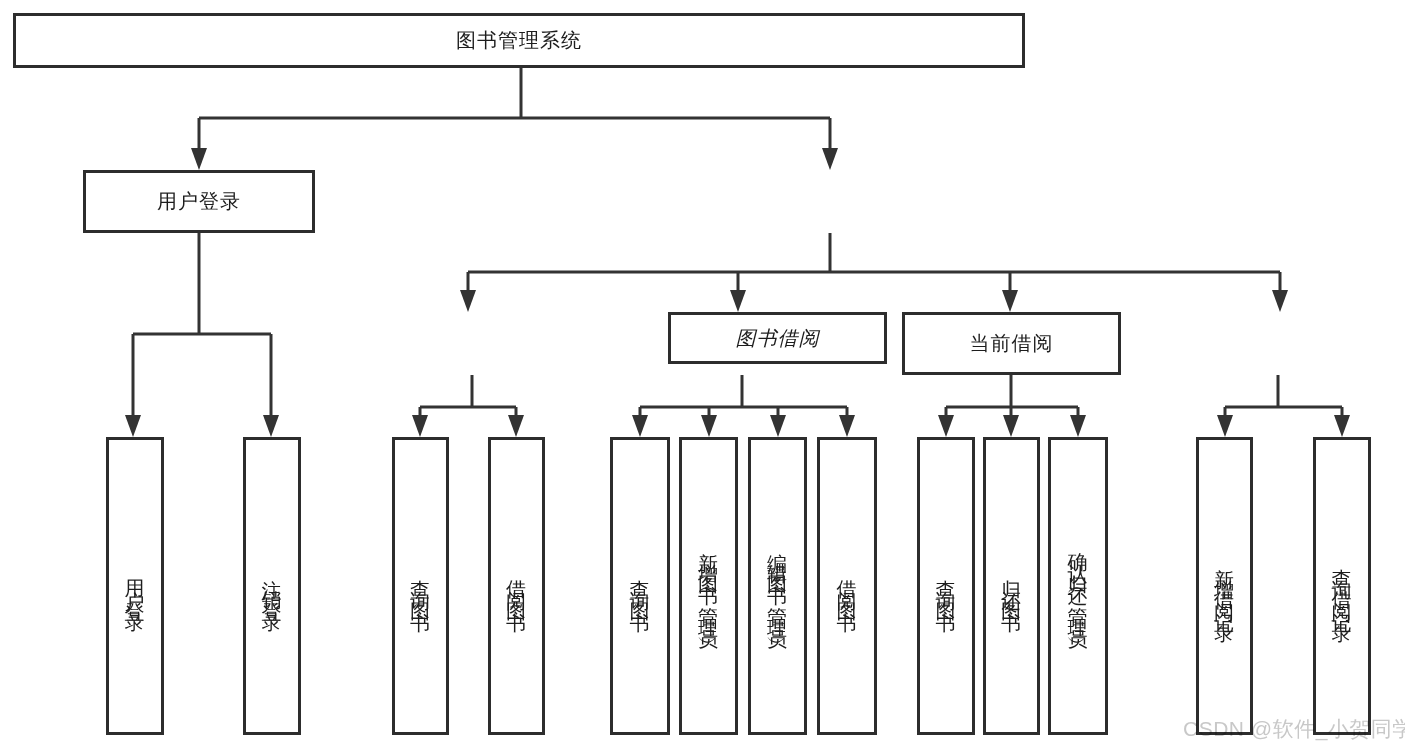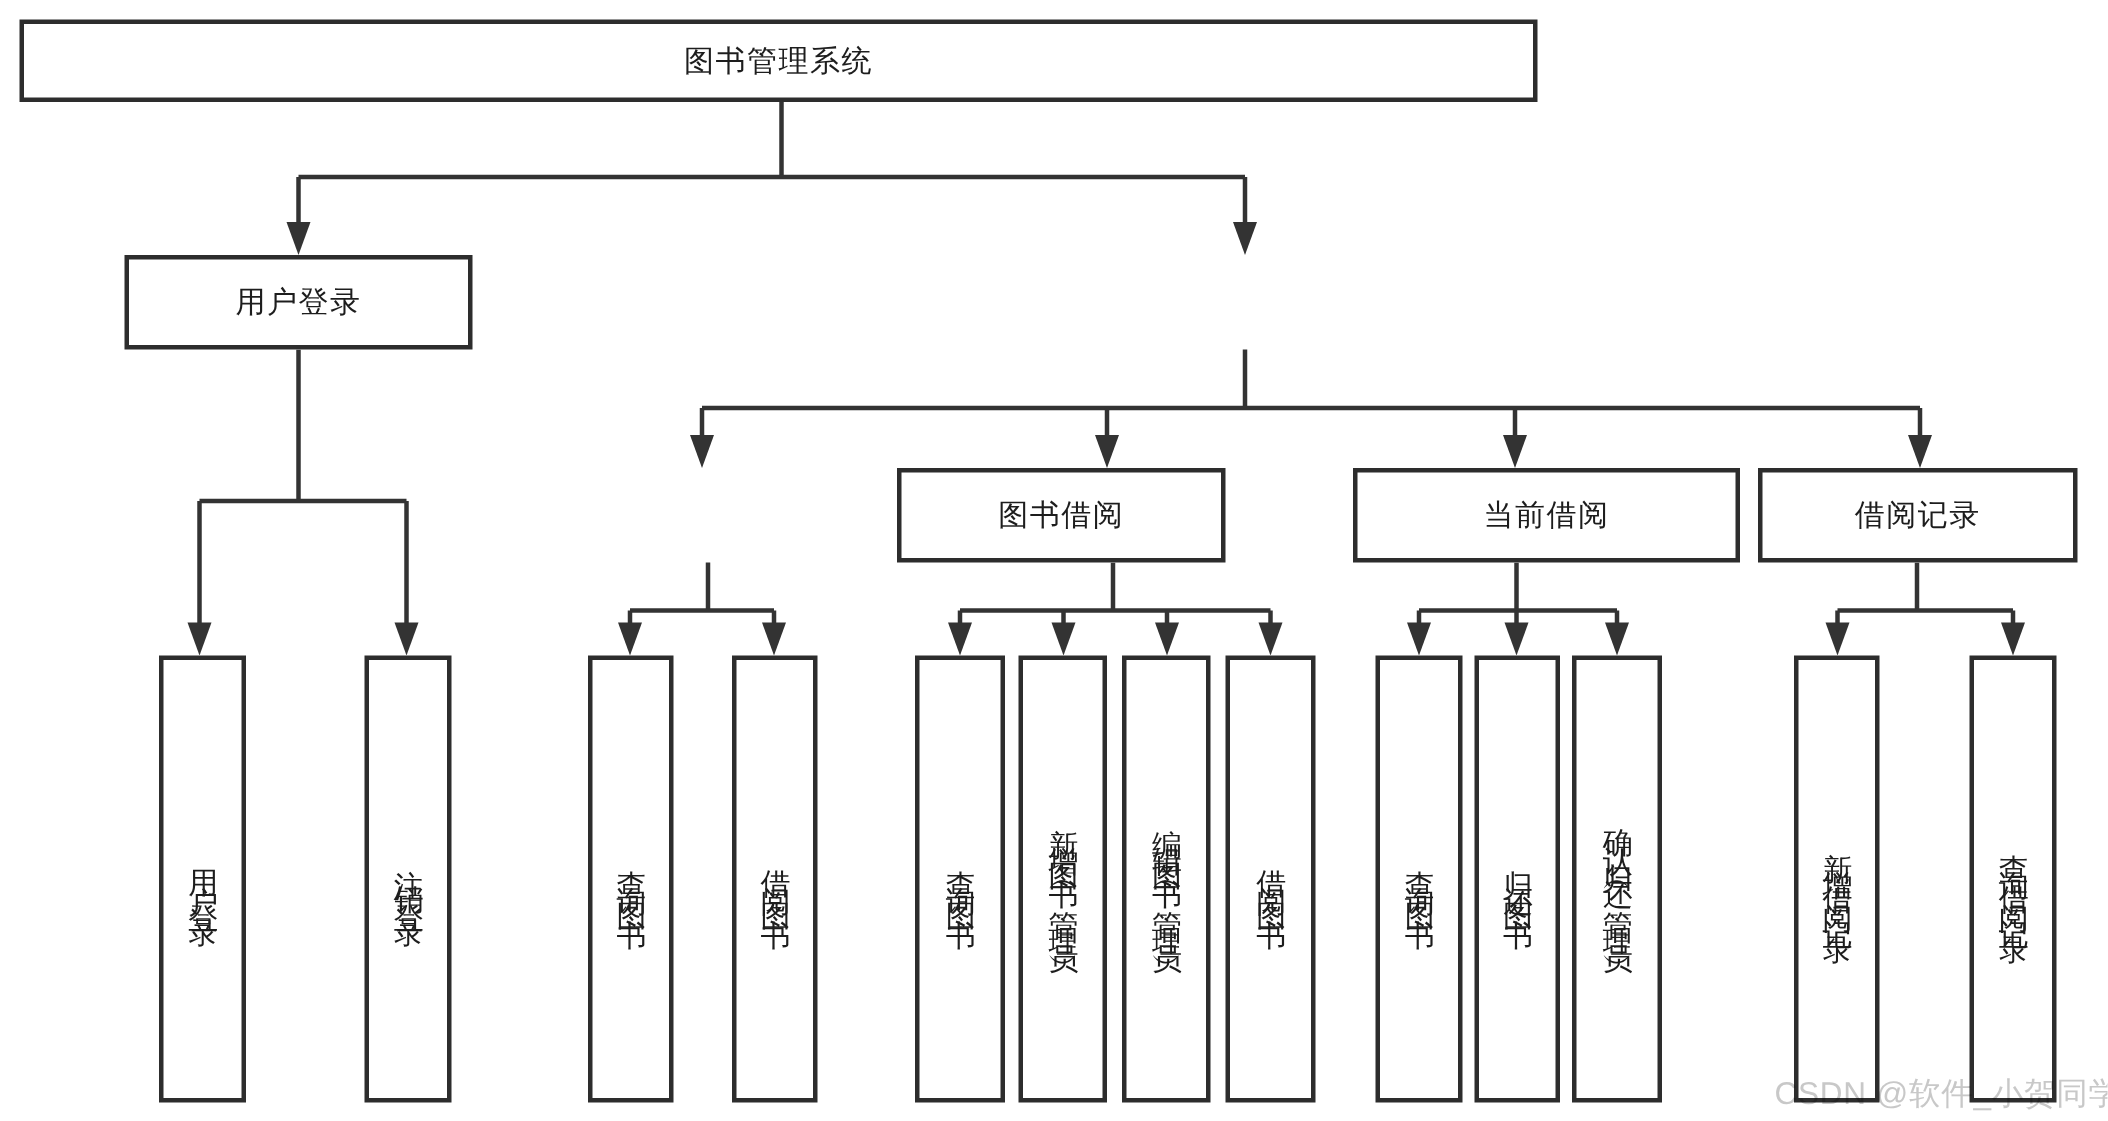--- a/index.html
+++ b/index.html
@@ -117,28 +117,25 @@
     </svg>
 
   <div class="box" style="left:13px; top:13px; width:1012px; height:55px;">
     <span>图书管理系统</span>
   </div>
 
   <div class="box" style="left:83px; top:170px; width:232px; height:63px;">
     <span>用户登录</span>
   </div>
 
-  <div class="box" style="left:598px; top:312px; width:219px; height:63px;">
+  <div class="box" style="left:668px; top:312px; width:219px; height:52px;font-style:italic;">
     <span>图书借阅</span>
   </div>
-  <div class="box" style="left:902px; top:312px; width:258px; height:63px;">
+  <div class="box" style="left:902px; top:312px; width:219px; height:63px;">
     <span>当前借阅</span>
-  </div>
-  <div class="box" style="left:1172px; top:312px; width:213px; height:63px;">
-    <span>借阅记录</span>
   </div>
 
   <div class="box leaf" style="left:106px; top:437px; width:58px; height:298px;">
     <span>用户登录</span>
   </div>
   <div class="box leaf" style="left:243px; top:437px; width:58px; height:298px;">
     <span>注销登录</span>
   </div>
 
   <div class="box leaf" style="left:392px; top:437px; width:57px; height:298px;">

